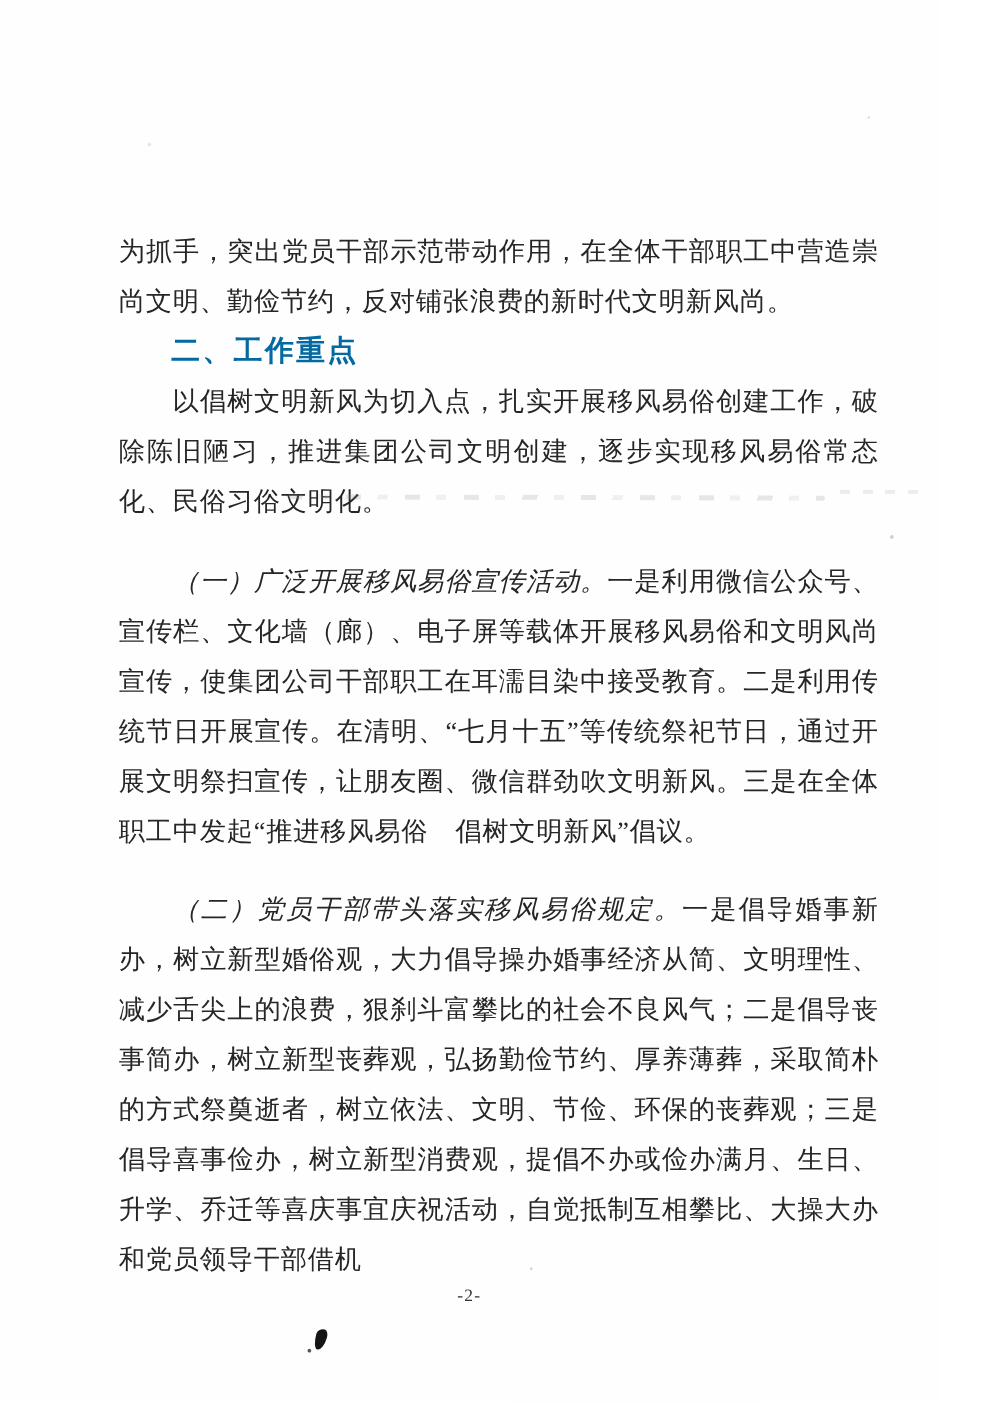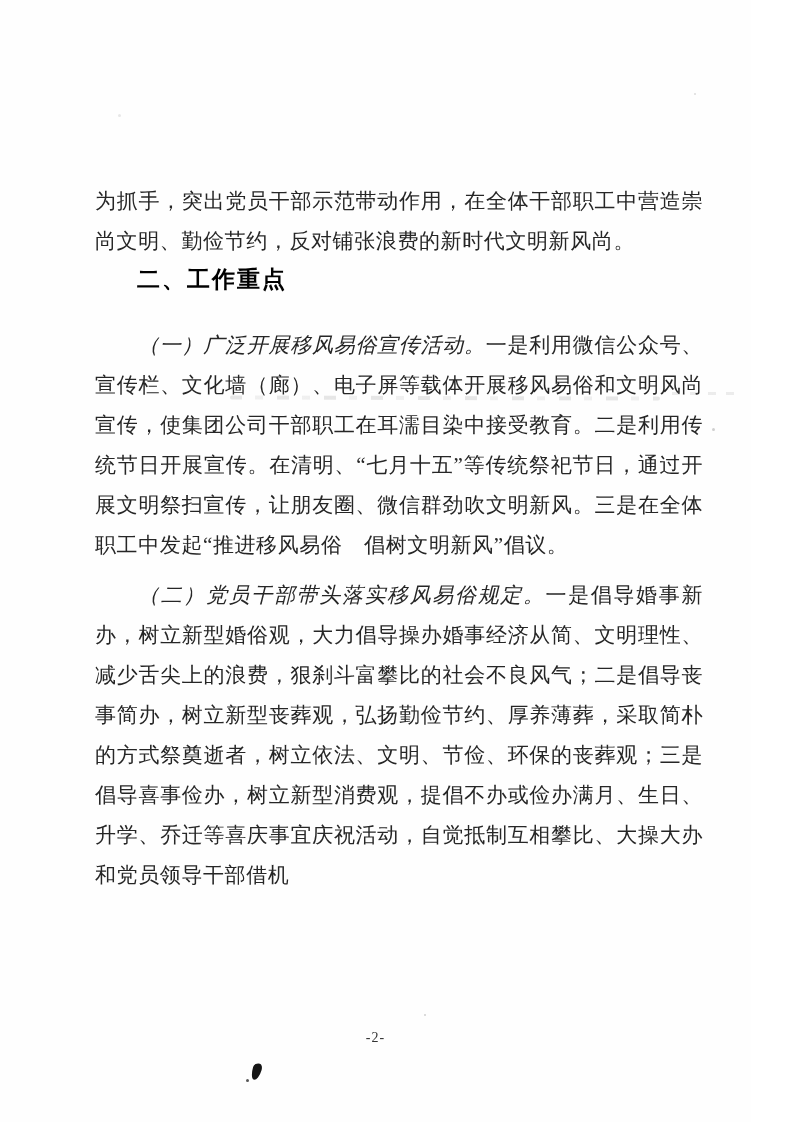--- a/index.html
+++ b/index.html
@@ -27,30 +27,30 @@
     text-align: justify;
   }
   .para {
     margin: 0;
     text-indent: 2.05em;
   }
   .para.no-indent {
     text-indent: 0;
   }
   .para.spaced-a { margin-top: 24px; }
-  .para.spaced-b { margin-top: 10px; }
+  .para.spaced-b { margin-top: 22px; }
   .heading {
     margin: 0;
     padding-left: 42px;
-    font-family: Liberation Mono, monospace;
+    font-family: Liberation Serif, serif;
     font-size: 23px;
     font-weight: bold;
     letter-spacing: 2px;
     line-height: 40px;
-    color: #000000;
+    color: #0369a1;
   }
   .lead {
     font-style: italic;
   }
   .footer {
     position: absolute;
     top: 1030px;
     left: 0;
     width: 100%;
     text-align: center;
@@ -124,20 +124,21 @@
 <body>
 
 <div class="page">
 
   <div class="content">
 
     <p class="para no-indent">为抓手，突出党员干部示范带动作用，在全体干部职工中营造崇尚文明、勤俭节约，反对铺张浪费的新时代文明新风尚。</p>
 
     <h2 class="heading">二、工作重点</h2>
 
+    <p class="para">以倡树文明新风为切入点，扎实开展移风易俗创建工作，破除陈旧陋习，推进集团公司文明创建，逐步实现移风易俗常态化、民俗习俗文明化。</p>
 
     <p class="para spaced-a"><span class="lead">（一）广泛开展移风易俗宣传活动。</span><span>一是利用微信公众号、宣传栏、文化墙（廊）、电子屏等载体开展移风易俗和文明风尚宣传，使集团公司干部职工在耳濡目染中接受教育。二是利用传统节日开展宣传。在清明、“七月十五”等传统祭祀节日，通过开展文明祭扫宣传，让朋友圈、微信群劲吹文明新风。三是在全体职工中发起“推进移风易俗　倡树文明新风”倡议。</span></p>
 
     <p class="para spaced-b"><span class="lead">（二）党员干部带头落实移风易俗规定。</span><span>一是倡导婚事新办，树立新型婚俗观，大力倡导操办婚事经济从简、文明理性、减少舌尖上的浪费，狠刹斗富攀比的社会不良风气；二是倡导丧事简办，树立新型丧葬观，弘扬勤俭节约、厚养薄葬，采取简朴的方式祭奠逝者，树立依法、文明、节俭、环保的丧葬观；三是倡导喜事俭办，树立新型消费观，提倡不办或俭办满月、生日、升学、乔迁等喜庆事宜庆祝活动，自觉抵制互相攀比、大操大办和党员领导干部借机</span></p>
 
   </div>
 
   <div class="smudge"></div>
   <div class="smudge-2"></div>
   <div class="speck s1"></div>

